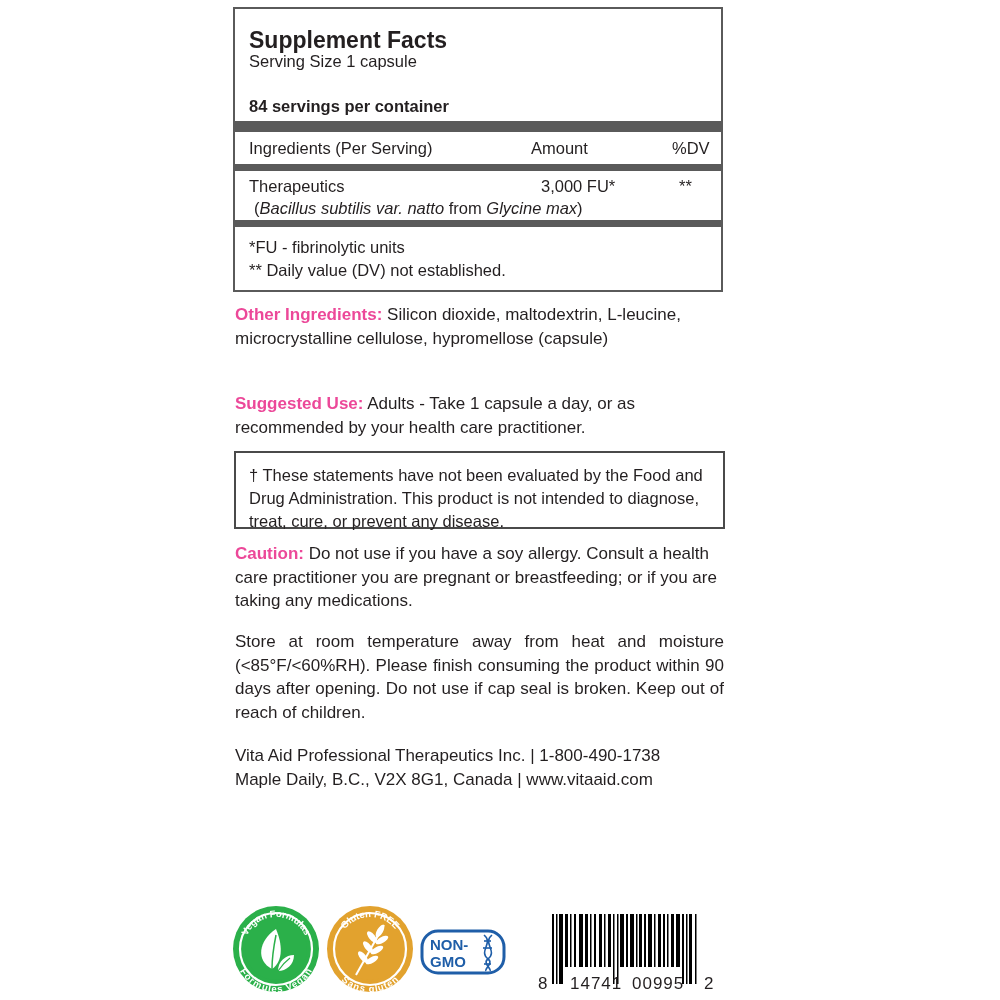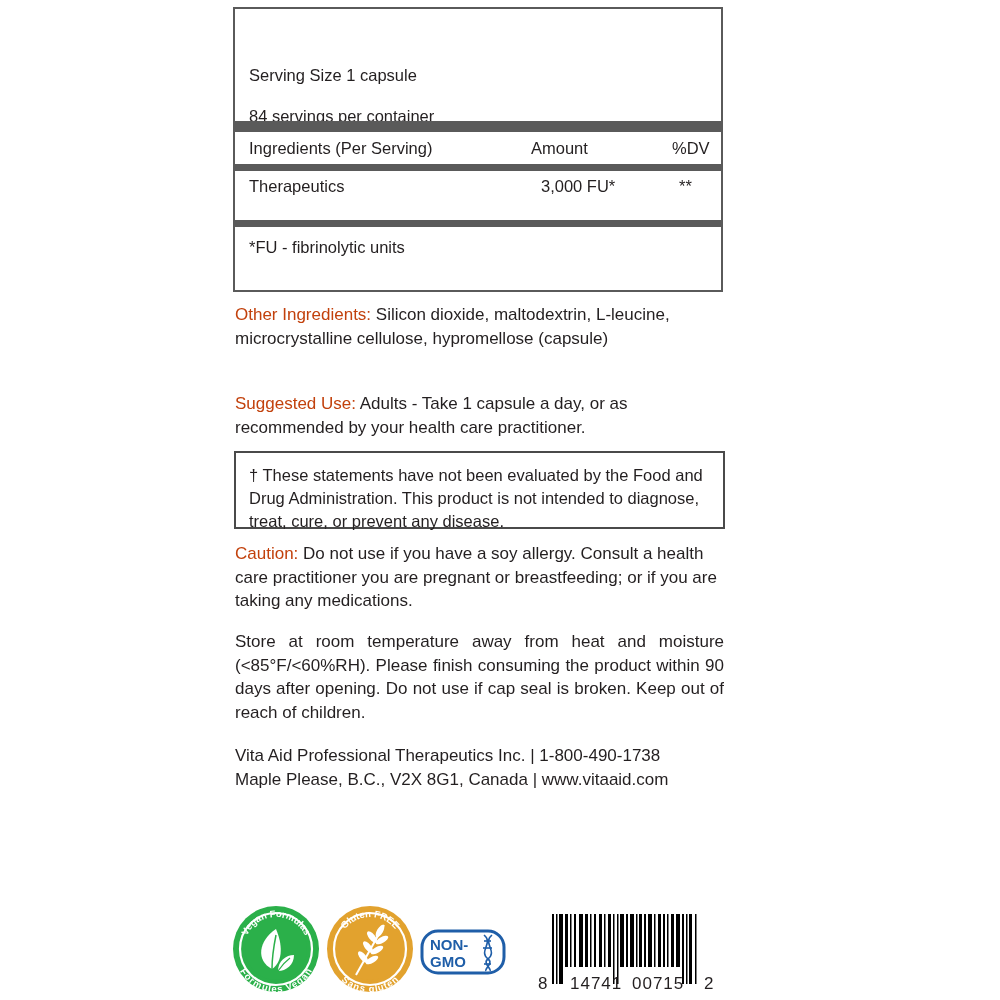--- a/index.html
+++ b/index.html
@@ -8,52 +8,55 @@
   .abs { position:absolute; }
 
   
   #facts { left:233px; top:7px; width:486px; height:281px;
            border:2px solid #5a5a5a; background:#fff; }
   #facts .title { left:14px; top:18px; font-size:23px; font-weight:bold; color:#231f20; }
   #facts .line { left:14px; font-size:16.5px; }
   .bar { left:0; width:486px; background:#5a5a5a; }
   .hdr { font-size:16.5px;text-align:right; }
 
-  .lbl { color:#c2410c; font-weight:normal; }
+  .lbl { color:#ec4899; font-weight:bold; }
   .para { left:235px; width:490px; font-size:17px; line-height:23.5px; }
   .justify { text-align:justify; text-align-last:left; }
 
   #disclaimer { left:234px; top:451px; width:487px; height:74px; border:2px solid #4a4a4a; }
   #disclaimer .txt { left:13px; top:11px; width:470px; font-size:16.5px; line-height:23px; }
 
   .badge { position:absolute; }
   .barcode-digits { font-size:17px; color:#231f20; font-family:"Liberation Sans", sans-serif; }
 </style>
 </head>
 <body>
 
 <div id="facts" class="abs">
-  <div class="abs line" style="top:57px;text-align:right;">Serving Size 1 capsule</div>
-  <div class="abs line" style="top:98px;">84 servings per container</div>
+  <div class="abs title">Supplement Facts</div>
+  <div class="abs line" style="top:43px;text-align:right;">Serving Size 1 capsule</div>
+  <div class="abs line" style="top:88px;font-weight:bold;">84 servings per container</div>
 
   <div class="abs bar" style="top:112px;height:11px;"></div>
 
   <div class="abs hdr" style="left:14px;top:130px;">Ingredients (Per Serving)</div>
   <div class="abs hdr" style="left:296px;top:130px;">Amount</div>
   <div class="abs hdr" style="left:437px;top:130px;">%DV</div>
 
   <div class="abs bar" style="top:155px;height:7px;"></div>
 
   <div class="abs hdr" style="left:14px;top:168px;">Therapeutics</div>
   <div class="abs hdr" style="left:306px;top:168px;">3,000 FU*</div>
   <div class="abs hdr" style="left:444px;top:168px;">**</div>
+  <div class="abs hdr" style="left:19px;top:190px;white-space:nowrap;"><span>(</span><i>Bacillus subtilis var. natto</i><span> from </span><i>Glycine max</i><span>)</span></div>
 
   <div class="abs bar" style="top:211px;height:7px;"></div>
 
   <div class="abs hdr" style="left:14px;top:229px;">*FU - fibrinolytic units</div>
+  <div class="abs hdr" style="left:14px;top:252px;">** Daily value (DV) not established.</div>
 </div>
 
 <div class="abs para" style="top:303px;">
   <span class="lbl">Other Ingredients:</span><span> Silicon dioxide, maltodextrin, L-leucine, microcrystalline cellulose, hypromellose (capsule)</span>
 </div>
 
 <div class="abs para" style="top:392px;">
   <span class="lbl">Suggested Use:</span><span> Adults - Take 1 capsule a day, or as recommended by your health care practitioner.</span>
 </div>
 
@@ -61,21 +64,21 @@
   <div class="abs txt">† These statements have not been evaluated by the Food and Drug Administration. This product is not intended to diagnose, treat, cure, or prevent any disease.</div>
 </div>
 
 <div class="abs para" style="top:542px;">
   <span class="lbl">Caution:</span><span> Do not use if you have a soy allergy. Consult a health care practitioner you are pregnant or breastfeeding; or if you are taking any medications.</span>
 </div>
 
 <div class="abs para justify" style="top:630px;width:489px;">Store at room temperature away from heat and moisture (&lt;85°F/&lt;60%RH). Please finish consuming the product within 90 days after opening. Do not use if cap seal is broken. Keep out of reach of children.</div>
 
 <div class="abs para" style="top:744px;white-space:nowrap;">Vita Aid Professional Therapeutics Inc. | 1-800-490-1738</div>
-<div class="abs para" style="top:768px;white-space:nowrap;">Maple Please, B.C., V2X 8G1, Canada | www.vitaaid.com</div>
+<div class="abs para" style="top:768px;white-space:nowrap;">Maple Daily, B.C., V2X 8G1, Canada | www.vitaaid.com</div>
 
 <svg class="badge" style="left:232px;top:905px;" width="88" height="88" viewBox="0 0 88 88">
   <defs>
     <path id="vTop" d="M 12 44 A 32 32 0 0 1 76 44"></path>
     <path id="vBot" d="M 10 46 A 34 34 0 0 0 78 46"></path>
   </defs>
   <circle cx="44" cy="44" r="43" fill="#2bb04a"></circle>
   <circle cx="44" cy="44" r="36" fill="none" stroke="#ffffff" stroke-width="2.2"></circle>
   <circle cx="44" cy="44" r="31" fill="#2bb04a"></circle>
   <text font-size="9.5" font-weight="bold" fill="#ffffff" font-family="Liberation Sans, sans-serif"><textPath href="#vTop" startOffset="50%" text-anchor="middle">Vegan Formulas</textPath></text>
@@ -155,15 +158,15 @@
       <rect x="133" y="0" width="3" height="53"></rect>
       <rect x="138" y="0" width="4" height="53"></rect>
       <rect x="144" y="0" width="2" height="70"></rect>
       <rect x="148" y="0" width="1.5" height="70"></rect>
       <rect x="151" y="0" width="3" height="70"></rect>
       <rect x="157" y="0" width="1.5" height="70"></rect>
     </g>
   </svg>
   <span class="abs barcode-digits" style="left:0;top:60px;">8</span>
   <span class="abs barcode-digits" style="left:32px;top:60px;letter-spacing:1px;">14741</span>
-  <span class="abs barcode-digits" style="left:94px;top:60px;letter-spacing:1px;">00715</span>
+  <span class="abs barcode-digits" style="left:94px;top:60px;letter-spacing:1px;">00995</span>
   <span class="abs barcode-digits" style="left:166px;top:60px;">2</span>
 </div>
 
 </body></html>

